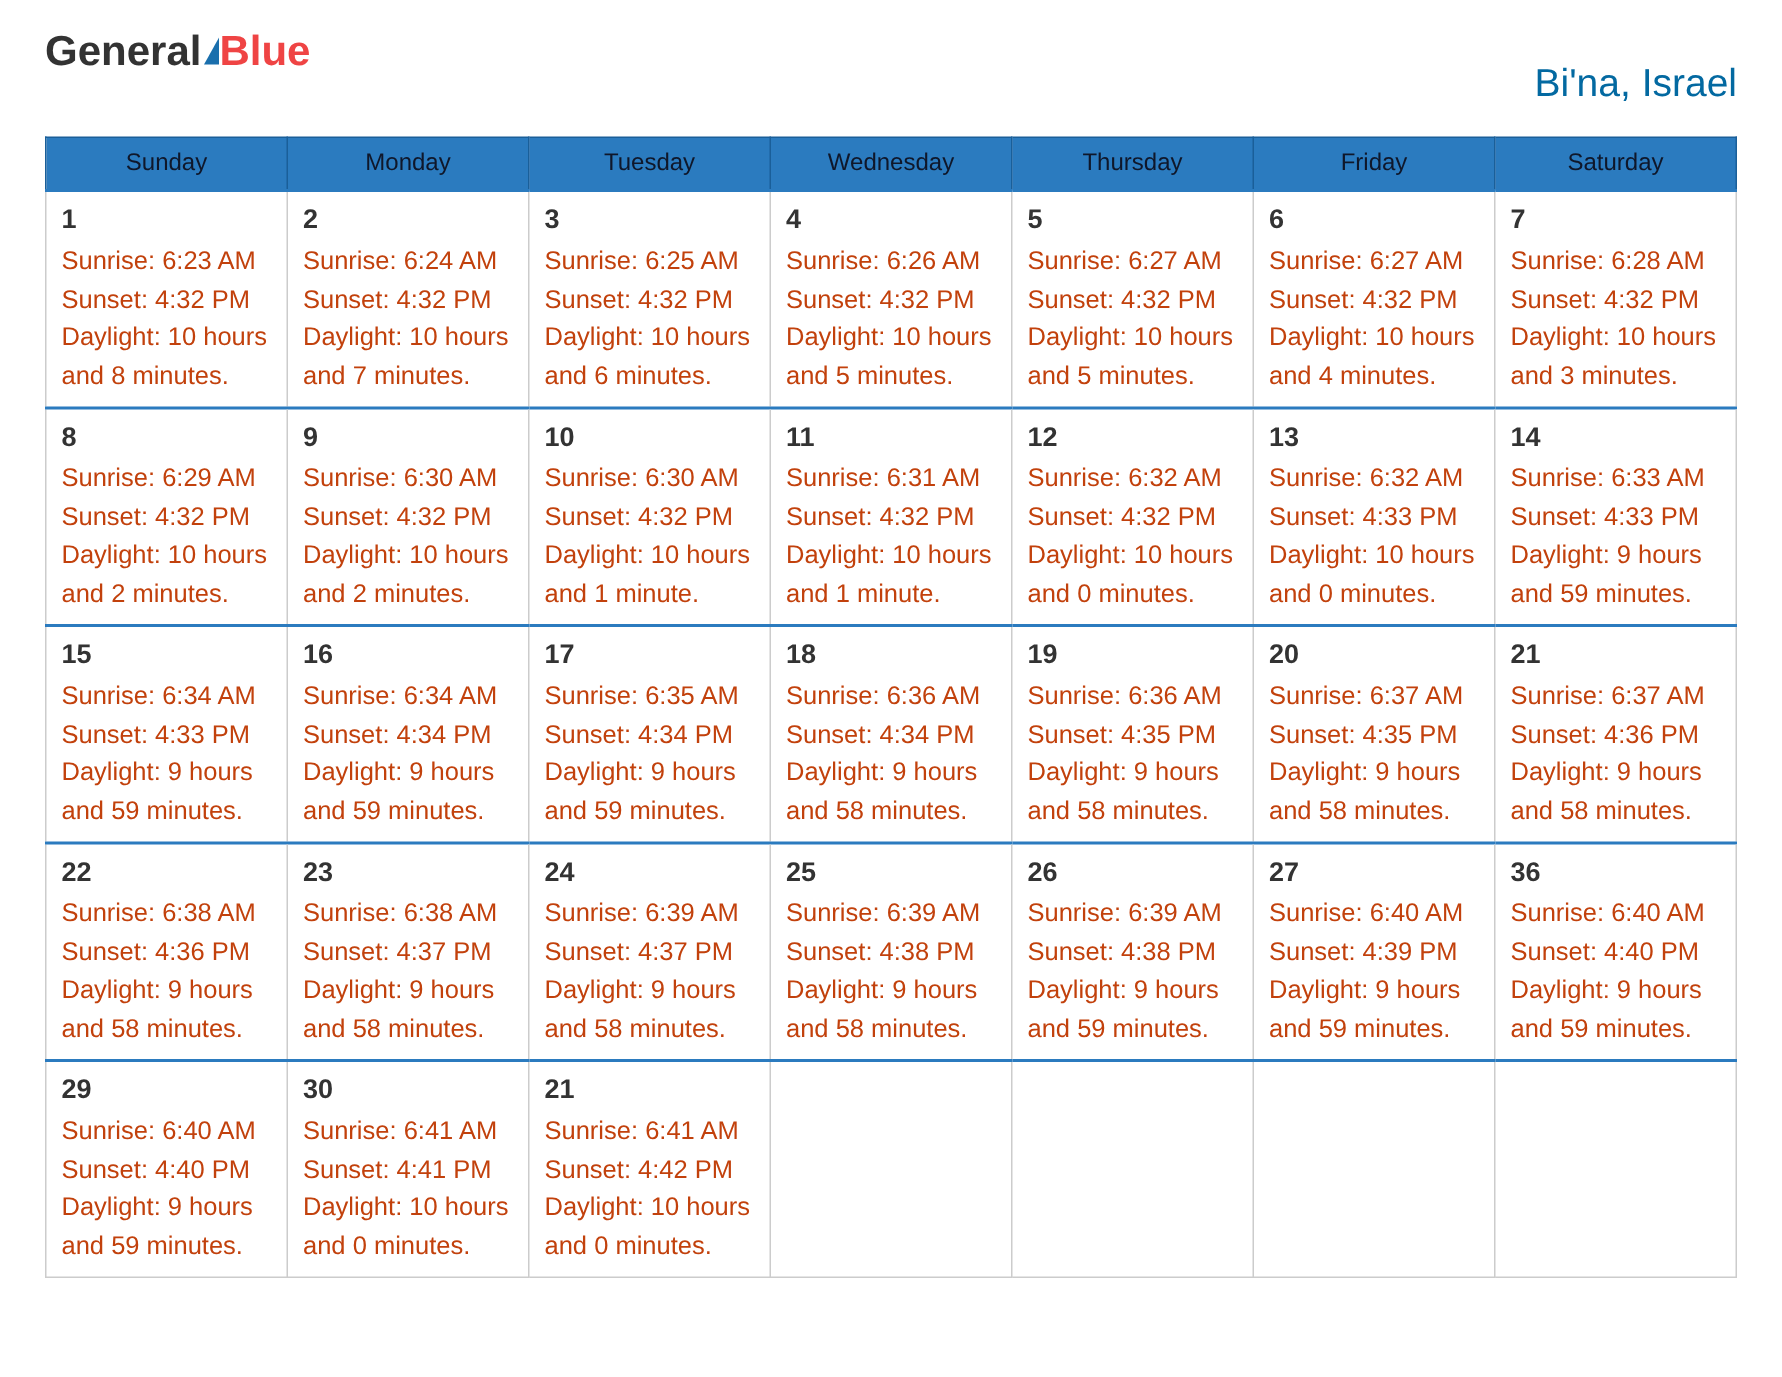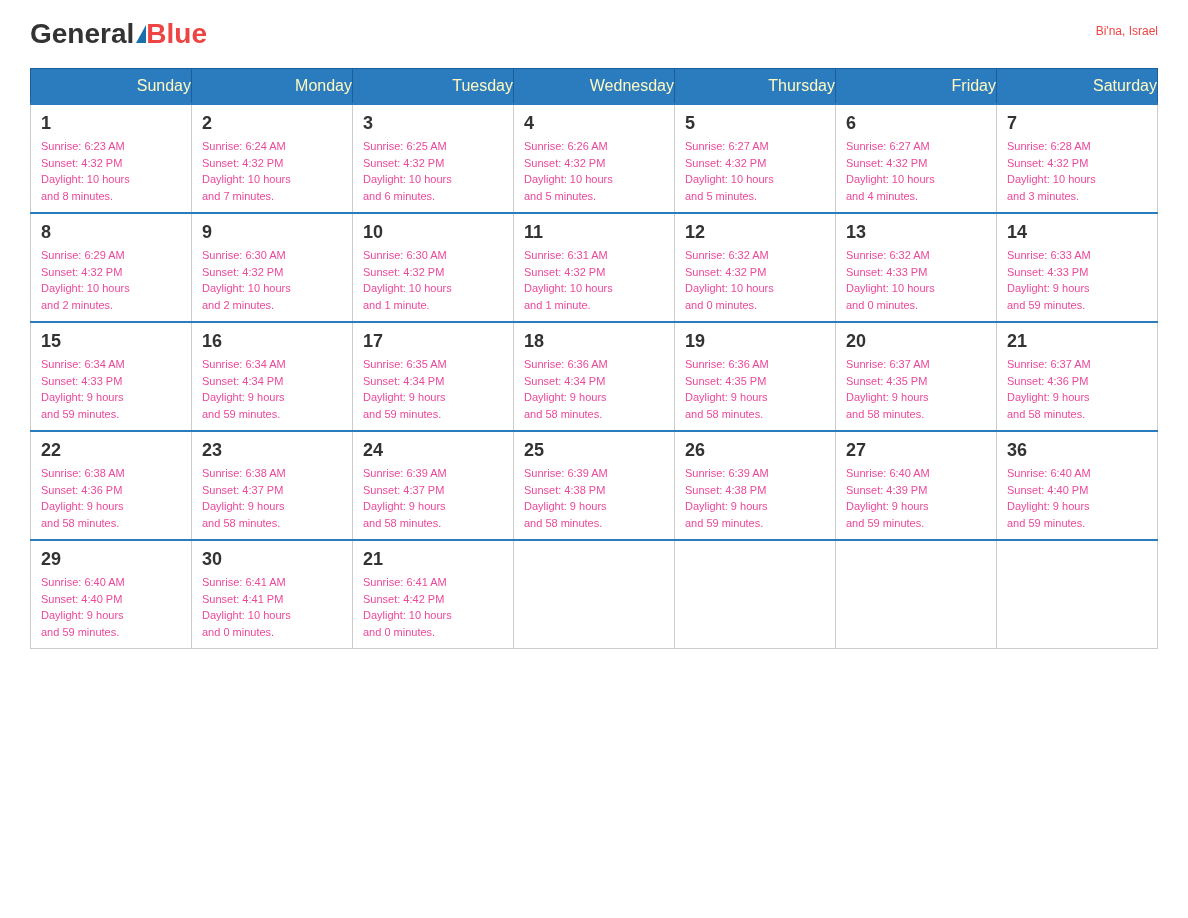--- a/index.html
+++ b/index.html
@@ -51,54 +51,54 @@
     .title-section {
       text-align: right;
     }
     .month-title {
       font-size: 52px;
       font-weight: bold;
       color: #222;
       line-height: 1.1;
     }
     .location {
-      font-size: 12px;
-      color: #ef4444;
-      margin-top: 4px;
+      font-size: 26px;
+      color: #0369a1;
+      margin-top: 20px;
     }
     .calendar {
       width: 100%;
       border-collapse: collapse;
       border: 1px solid #999;
     }
     .calendar th {
       background-color: #2b7bbf;
-      color: #fef9c3;
+      color: #0f172a;
       padding: 8px 0;
-      text-align: right;
+      text-align: center;
       font-size: 16px;
       font-weight: normal;
       border: 1px solid #1a5f99;
     }
     .calendar td {
       vertical-align: top;
       padding: 8px 10px;
       border: 1px solid #ccc;
       width: 14.28%;
       min-height: 100px;
     }
     .day-number {
       font-size: 18px;
       font-weight: bold;
       color: #333;
       margin-bottom: 4px;
     }
     .day-info {
-      font-size: 11px;
-      color: #ec4899;
+      font-size: 17px;
+      color: #c2410c;
       line-height: 1.5;
     }
     .empty-cell {
       background: #fff;
     }
     .week-row td {
       border-top: 2px solid #2b7bbf;
     }
   </style>
 </head>

